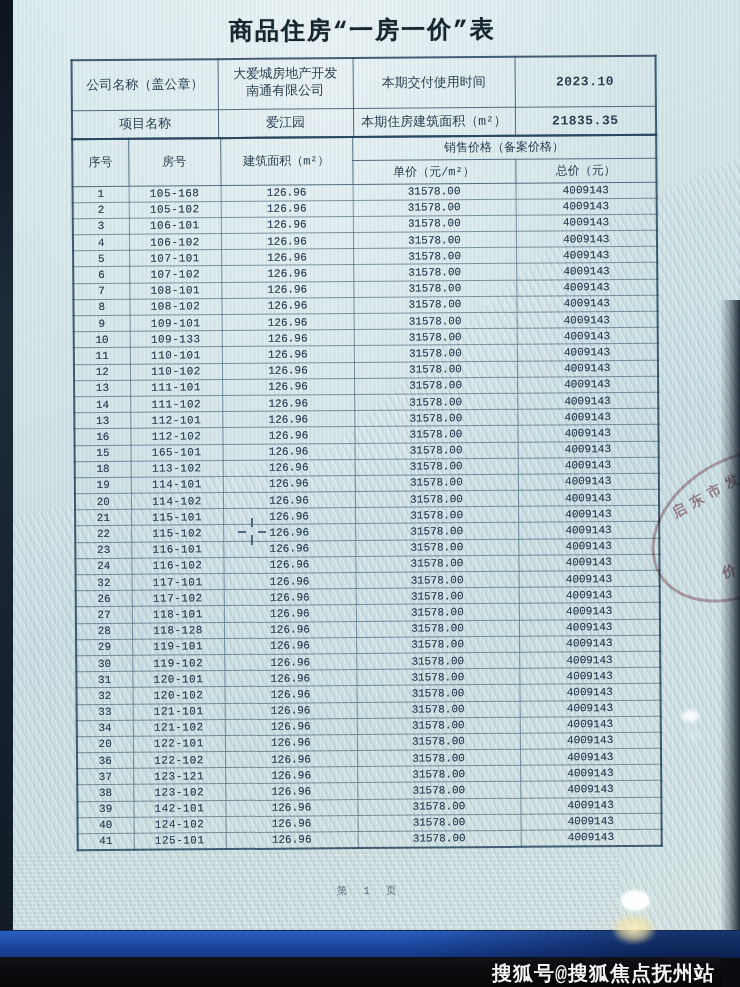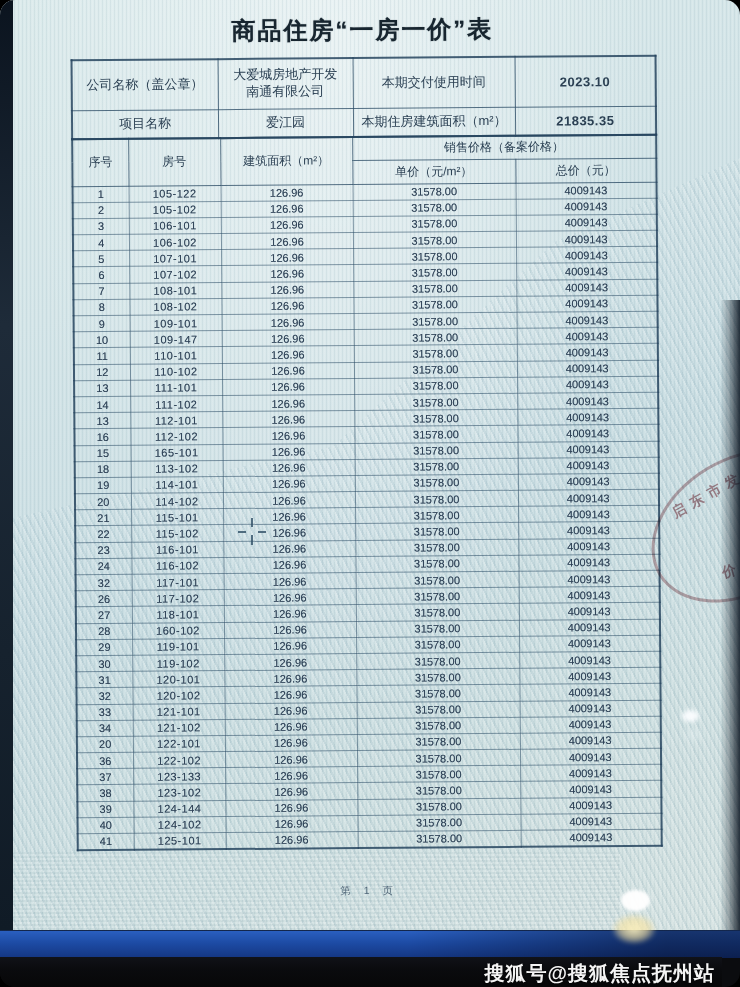--- a/index.html
+++ b/index.html
@@ -1,19 +1,19 @@
 <!DOCTYPE html>
 <html><head>
 <meta charset="utf-8">
 <style>
   html,body{margin:0;padding:0;background:#000;}
   .stage{
     position:relative;width:740px;height:987px;overflow:hidden;
-    background:#0b0c0f;font-family:Liberation Sans, sans-serif;
-    -webkit-user-select:none;user-select:none;border-radius:15px;
+    background:#0b0c0f;font-family:Liberation Mono, monospace;
+    -webkit-user-select:none;user-select:none;
   }
   
   .paper{
     position:absolute;left:0;top:0;right:0;height:930px;
     background:
       radial-gradient(ellipse at 45% 4%, rgba(255,255,255,.45), transparent 55%),
       linear-gradient(160deg,#dcebec 0%,#d4e5e8 28%,#c9dde2 55%,#cfe0e1 80%,#d6e3e2 100%);
   }
   .scanlines{
     position:absolute;inset:0;pointer-events:none;opacity:.75;
@@ -181,21 +181,21 @@
             <th colspan="2">销售价格（备案价格）</th>
           </tr>
           <tr class="ph2">
             <th>单价（元/m²）</th>
             <th>总价（元）</th>
           </tr>
         </thead>
         <tbody>
             <tr>
     <td class="c-no">1</td>
-    <td class="c-room">105-122</td>
+    <td class="c-room">105-168</td>
     <td class="c-area">126.96</td>
     <td class="c-unit">31578.00</td>
     <td class="c-total">4009143</td>
   </tr>
             <tr>
     <td class="c-no">2</td>
     <td class="c-room">105-102</td>
     <td class="c-area">126.96</td>
     <td class="c-unit">31578.00</td>
     <td class="c-total">4009143</td>
@@ -244,21 +244,21 @@
   </tr>
             <tr>
     <td class="c-no">9</td>
     <td class="c-room">109-101</td>
     <td class="c-area">126.96</td>
     <td class="c-unit">31578.00</td>
     <td class="c-total">4009143</td>
   </tr>
             <tr>
     <td class="c-no">10</td>
-    <td class="c-room">109-147</td>
+    <td class="c-room">109-133</td>
     <td class="c-area">126.96</td>
     <td class="c-unit">31578.00</td>
     <td class="c-total">4009143</td>
   </tr>
             <tr>
     <td class="c-no">11</td>
     <td class="c-room">110-101</td>
     <td class="c-area">126.96</td>
     <td class="c-unit">31578.00</td>
     <td class="c-total">4009143</td>
@@ -370,21 +370,21 @@
   </tr>
             <tr>
     <td class="c-no">27</td>
     <td class="c-room">118-101</td>
     <td class="c-area">126.96</td>
     <td class="c-unit">31578.00</td>
     <td class="c-total">4009143</td>
   </tr>
             <tr>
     <td class="c-no">28</td>
-    <td class="c-room">160-102</td>
+    <td class="c-room">118-128</td>
     <td class="c-area">126.96</td>
     <td class="c-unit">31578.00</td>
     <td class="c-total">4009143</td>
   </tr>
             <tr>
     <td class="c-no">29</td>
     <td class="c-room">119-101</td>
     <td class="c-area">126.96</td>
     <td class="c-unit">31578.00</td>
     <td class="c-total">4009143</td>
@@ -433,35 +433,35 @@
   </tr>
             <tr>
     <td class="c-no">36</td>
     <td class="c-room">122-102</td>
     <td class="c-area">126.96</td>
     <td class="c-unit">31578.00</td>
     <td class="c-total">4009143</td>
   </tr>
             <tr>
     <td class="c-no">37</td>
-    <td class="c-room">123-133</td>
+    <td class="c-room">123-121</td>
     <td class="c-area">126.96</td>
     <td class="c-unit">31578.00</td>
     <td class="c-total">4009143</td>
   </tr>
             <tr>
     <td class="c-no">38</td>
     <td class="c-room">123-102</td>
     <td class="c-area">126.96</td>
     <td class="c-unit">31578.00</td>
     <td class="c-total">4009143</td>
   </tr>
             <tr>
     <td class="c-no">39</td>
-    <td class="c-room">124-144</td>
+    <td class="c-room">142-101</td>
     <td class="c-area">126.96</td>
     <td class="c-unit">31578.00</td>
     <td class="c-total">4009143</td>
   </tr>
             <tr>
     <td class="c-no">40</td>
     <td class="c-room">124-102</td>
     <td class="c-area">126.96</td>
     <td class="c-unit">31578.00</td>
     <td class="c-total">4009143</td>

